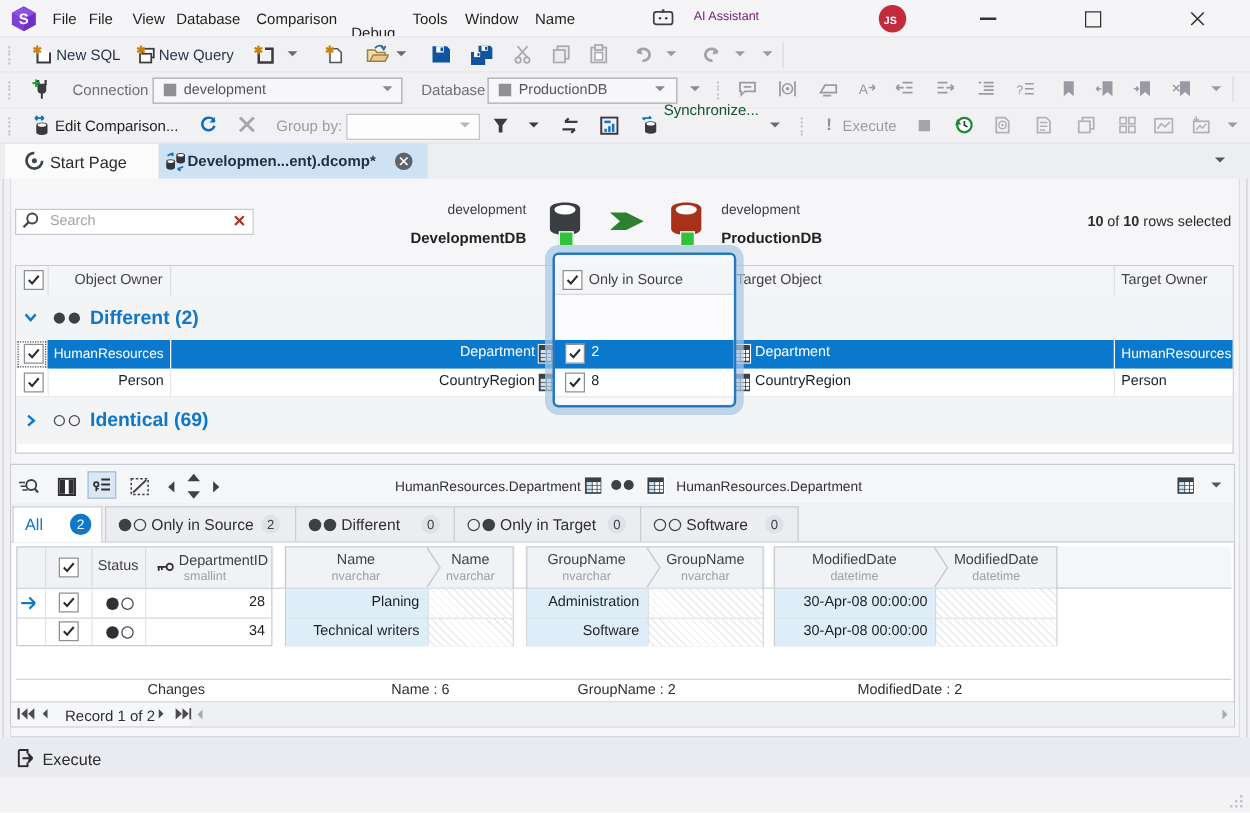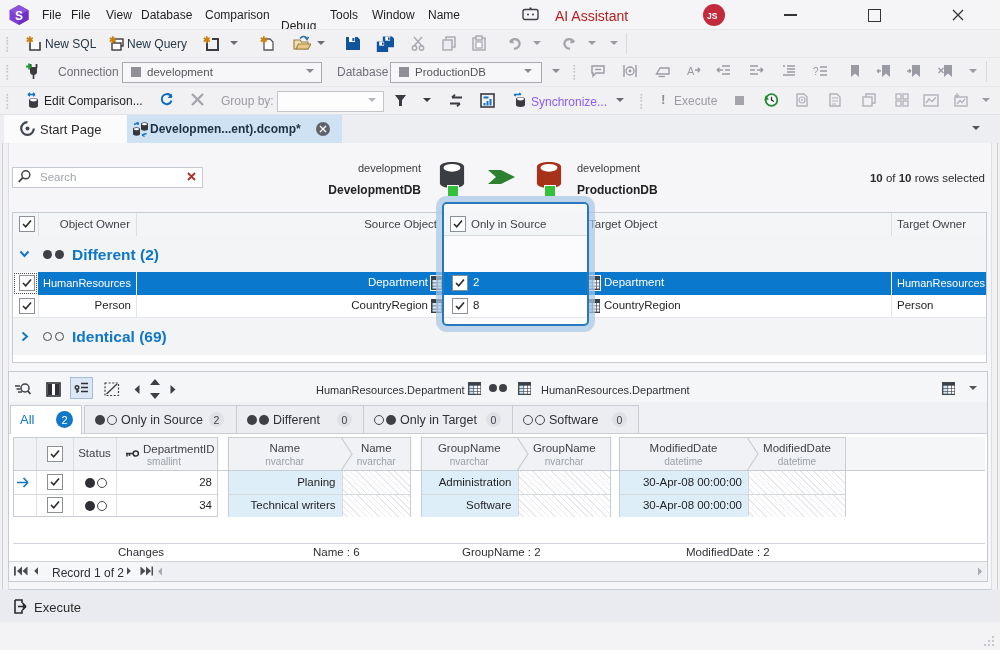--- a/index.html
+++ b/index.html
@@ -64,21 +64,21 @@
 <div class="t" style="left:281px;top:8px;font-size:12px;margin-top:11px;">Debug</div>
 <div class="t" style="left:330px;top:8px;font-size:12px;">Tools</div>
 <div class="t" style="left:372px;top:8px;font-size:12px;">Window</div>
 <div class="t" style="left:428px;top:8px;font-size:12px;">Name</div>
 <svg class="ab" style="left:522px;top:7px" width="18" height="16" viewBox="0 0 18 16">
  <rect x="1" y="2.5" width="15" height="10" rx="2" fill="none" stroke="#3f3f46" stroke-width="1.4"></rect>
  <circle cx="6" cy="7.5" r="1" fill="#3f3f46"></circle>
       <circle cx="11" cy="7.5" r="1" fill="#3f3f46"></circle>
  <rect x="7.5" y="0.5" width="2" height="2.5" fill="#3f3f46"></rect>
 </svg>
-<div class="t" style="left:555px;top:8px;font-size:14px;color:#b91c1c;">AI Assistant</div>
+<div class="t" style="left:555px;top:8px;font-size:10px;color:#701a75;">AI Assistant</div>
 <div class="circ" style="left:703px;top:4px;width:22px;height:22px;background:#c32b3c;"></div>
 <div class="t" style="left:707px;top:11px;font-size:8.5px;font-weight:bold;color:#fff;">JS</div>
 <div class="ab" style="left:784px;top:14px;width:13px;height:1.5px;background:#333;"></div>
 <div class="ab" style="left:868px;top:9px;width:11px;height:11px;border:1.2px solid #333;"></div>
 <svg class="ab" style="left:951px;top:8px" width="14" height="14" viewBox="0 0 14 14">
       <path d="M2 2 L12 12 M12 2 L2 12" stroke="#333" stroke-width="1.3"></path>
     </svg>
 
 <div class="ab" style="left:0;top:29px;width:1000px;height:28px;background:#f1f1f4;border-top:1px solid #e7e7ec;"></div>
 <div class="grip" style="left:6px;top:36px;">●<br>●<br>●<br>●<br>●</div>
@@ -246,21 +246,21 @@
  <rect x="3.5" y="3.5" width="5" height="2" fill="#1273c4"></rect>
  <rect x="3.5" y="10" width="2" height="2.5" fill="#1273c4"></rect>
  <rect x="6.5" y="8" width="2" height="4.5" fill="#1273c4"></rect>
  <rect x="9.5" y="6" width="2" height="6.5" fill="#1273c4"></rect>
 </svg>
 <svg class="ab" style="left:512px;top:92px" width="17" height="17" viewBox="0 0 17 17">
  <path d="M4 7 C4 5.9 6 5 8.5 5 C11 5 13 5.9 13 7 L13 13 C13 14.1 11 15 8.5 15 C6 15 4 14.1 4 13 Z" fill="#3a3a40"></path>
  <ellipse cx="8.5" cy="7" rx="3.4" ry="1.4" fill="#fff"></ellipse>
  <path d="M2 2.5 L9 2.5 M9 2.5 L7.2 1 M2 2.5 L3.8 4" stroke="#1273c4" stroke-width="1.3" fill="none"></path>
 </svg>
-<div class="t" style="left:531px;top:95px;font-size:12px;color:#8b5cf6;text-align:center;">Synchronize...</div>
+<div class="t" style="left:531px;top:81px;font-size:12px;color:#14532d;text-align:center;">Synchronize...</div>
 <div class="dd" style="left:616px;top:98px;border-top-color:#6a6a72;"></div>
 <div class="grip" style="left:640px;top:93px;">●<br>●<br>●<br>●<br>●</div>
 <div class="t" style="left:661px;top:92px;font-size:13.5px;font-weight:bold;color:#8f8f95;">!</div>
 <div class="t" style="left:674px;top:94px;font-size:12px;color:#9b9ba1;">Execute</div>
 <div class="ab" style="left:735px;top:96px;width:9px;height:9px;background:#a5a5a9;"></div>
 <svg class="ab" style="left:763px;top:92px" width="16" height="16" viewBox="0 0 16 16">
  <circle cx="8.5" cy="8" r="5.8" fill="#fff" stroke="#1f8c33" stroke-width="1.8"></circle>
  <path d="M8.5 4.8 L8.5 8.2 L11 9.5" stroke="#2b2b30" stroke-width="1.3" fill="none"></path>
  <path d="M2.7 3.2 L1.2 8.2 L6 7.4 Z" fill="#1f8c33"></path>
 </svg>
@@ -350,21 +350,20 @@
 <div class="vline" style="left:38px;top:213px;height:23px;background:#dcdfe4;"></div>
 <div class="vline" style="left:136px;top:213px;height:23px;background:#dcdfe4;"></div>
 <div class="vline" style="left:583px;top:213px;height:23px;background:#dcdfe4;"></div>
 <div class="vline" style="left:891px;top:213px;height:23px;background:#dcdfe4;"></div>
 <div class="cb" style="left:19px;top:216px;">
       <svg width="12" height="12">
         <use href="#check"></use>
       </svg>
     </div>
 <div class="t" style="left:38px;top:218px;width:92px;text-align:right;font-size:11.5px;color:#3f3f46;">Object Owner</div>
-<div class="t" style="left:136px;top:218px;width:301px;text-align:right;font-size:11.5px;color:#3f3f46;">Source Object</div>
 <div class="t" style="left:589px;top:218px;font-size:11.5px;color:#3f3f46;">Target Object</div>
 <div class="t" style="left:897px;top:218px;font-size:11.5px;color:#3f3f46;">Target Owner</div>
 <div class="ab" style="left:13px;top:236px;width:973px;height:36px;background:#f3f4f6;"></div>
 <svg class="ab" style="left:19px;top:250px" width="11" height="8" viewBox="0 0 11 8">
       <path d="M1.5 1.5 L5.5 6 L9.5 1.5" fill="none" stroke="#1178c8" stroke-width="2"></path>
     </svg>
 <div class="circ" style="left:43px;top:249.5px;width:9px;height:9px;background:#3f3f46;"></div>
 <div class="circ" style="left:55px;top:249.5px;width:9px;height:9px;background:#3f3f46;"></div>
 <div class="t" style="left:72px;top:246px;font-size:15.5px;font-weight:bold;color:#0f76c8;">Different (2)</div>
 <div class="ab" style="left:38px;top:272px;width:948px;height:23px;background:#0a78cc;"></div>

